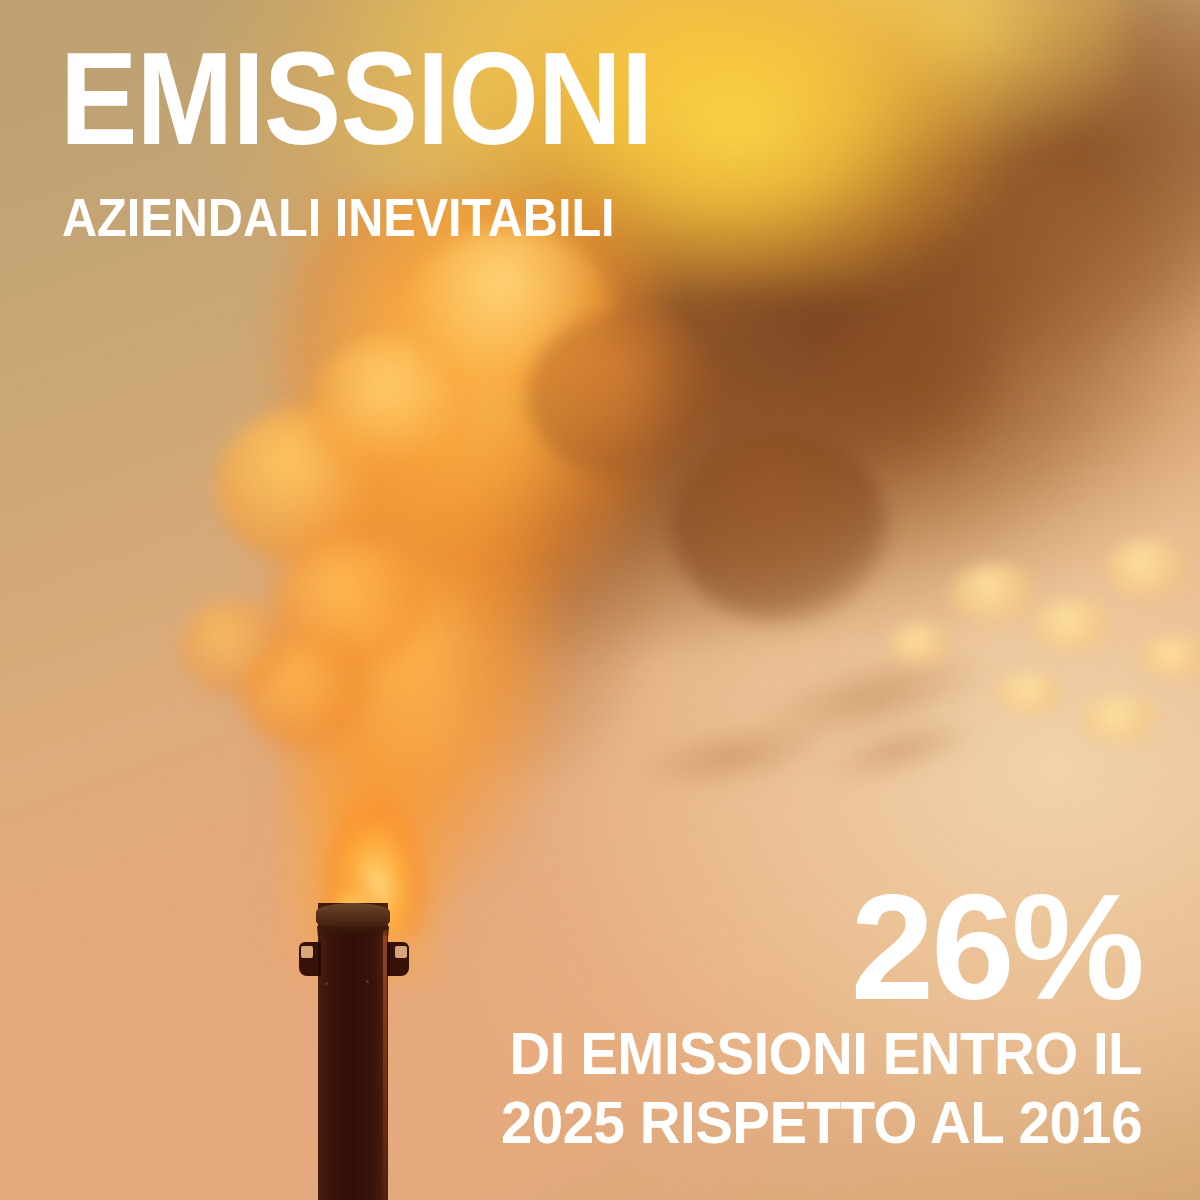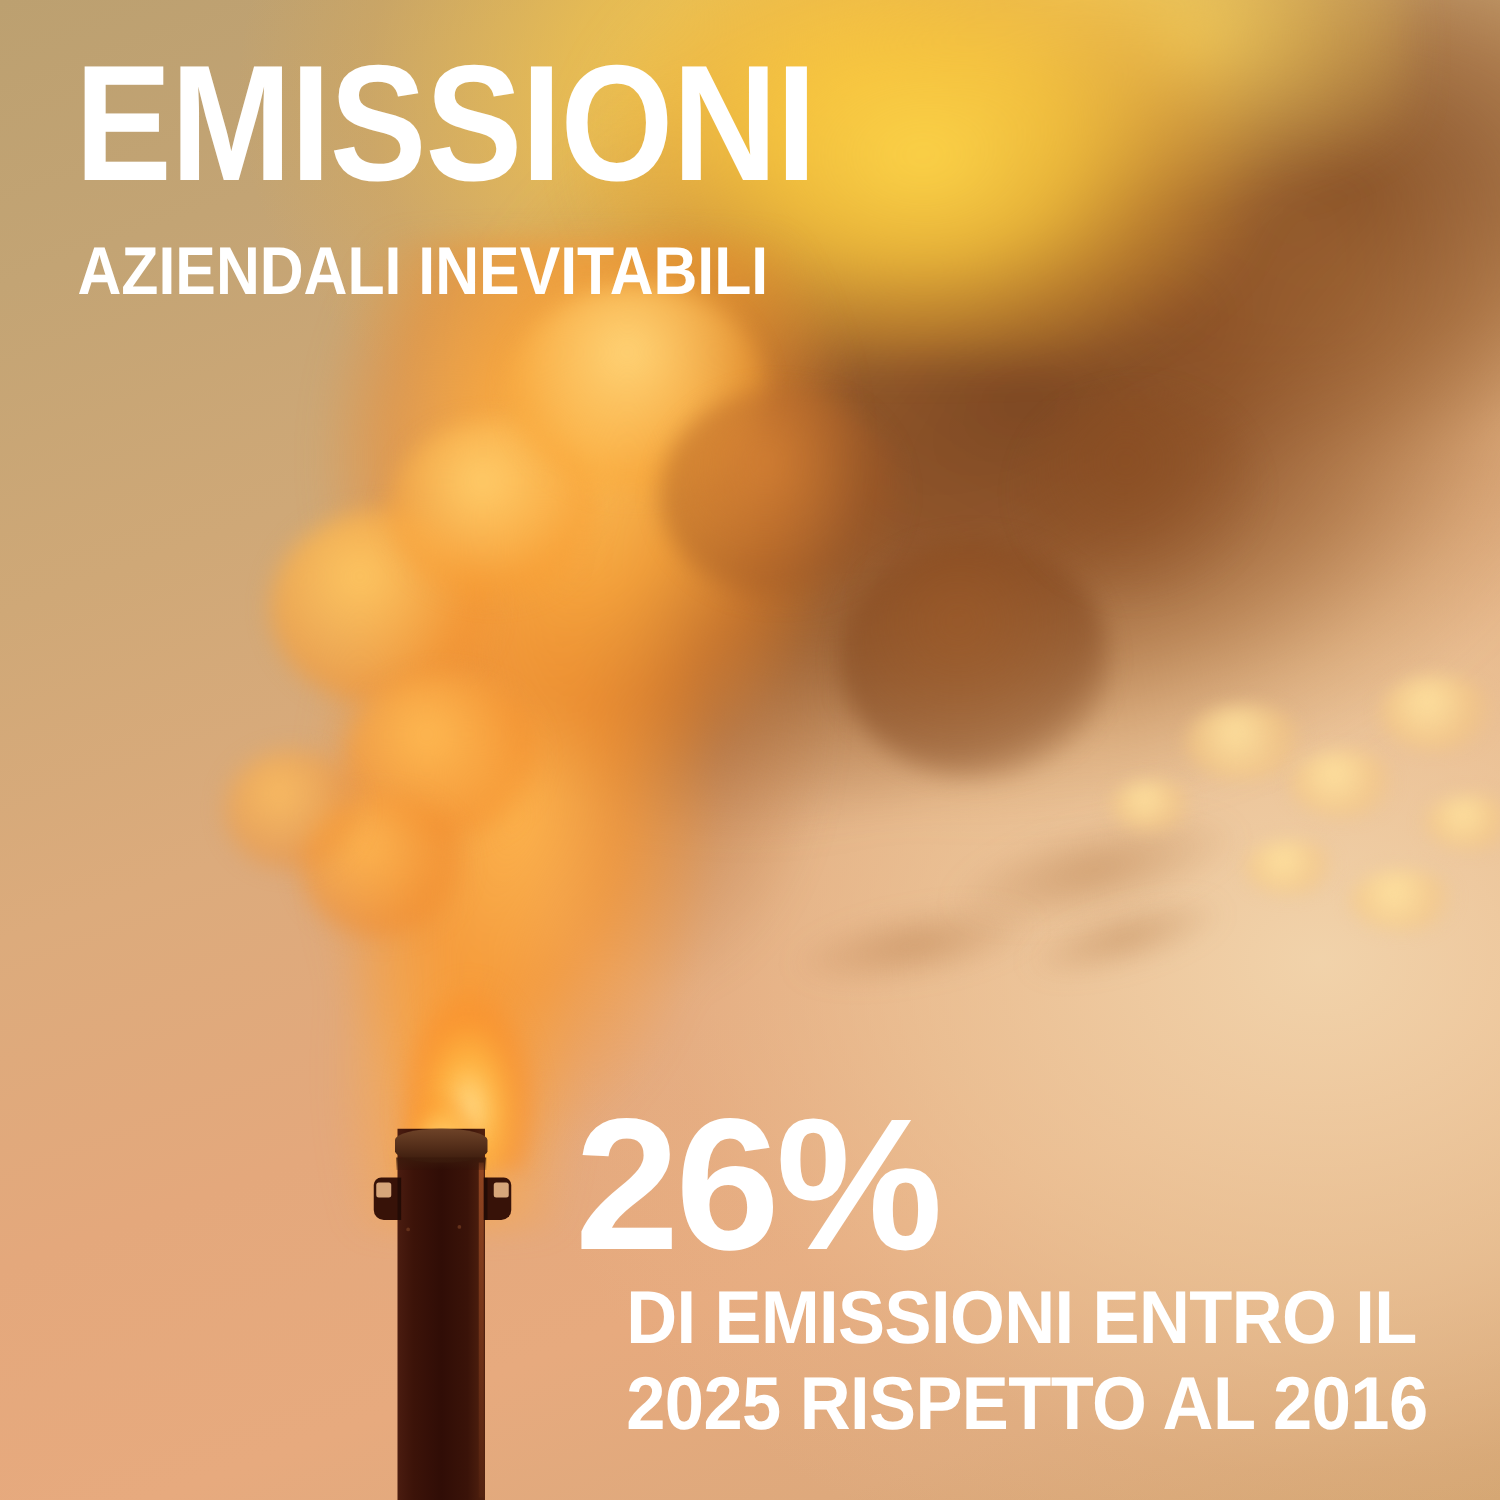--- a/index.html
+++ b/index.html
@@ -286,20 +286,21 @@
     letter-spacing: 0px;
     transform: scaleX(0.90);
     transform-origin: left top;
     white-space: nowrap;
   }
 
   .stat-block {
     position: absolute;
     right: 58px;
     bottom: 42px;
+    text-align: right;
     color: #FFFFFF;
   }
   .stat-value {
     font-size: 150px;
     line-height: 0.88;
     font-weight: 700;
     letter-spacing: -3px;
     display: block;
     margin-bottom: 6px;
   }

